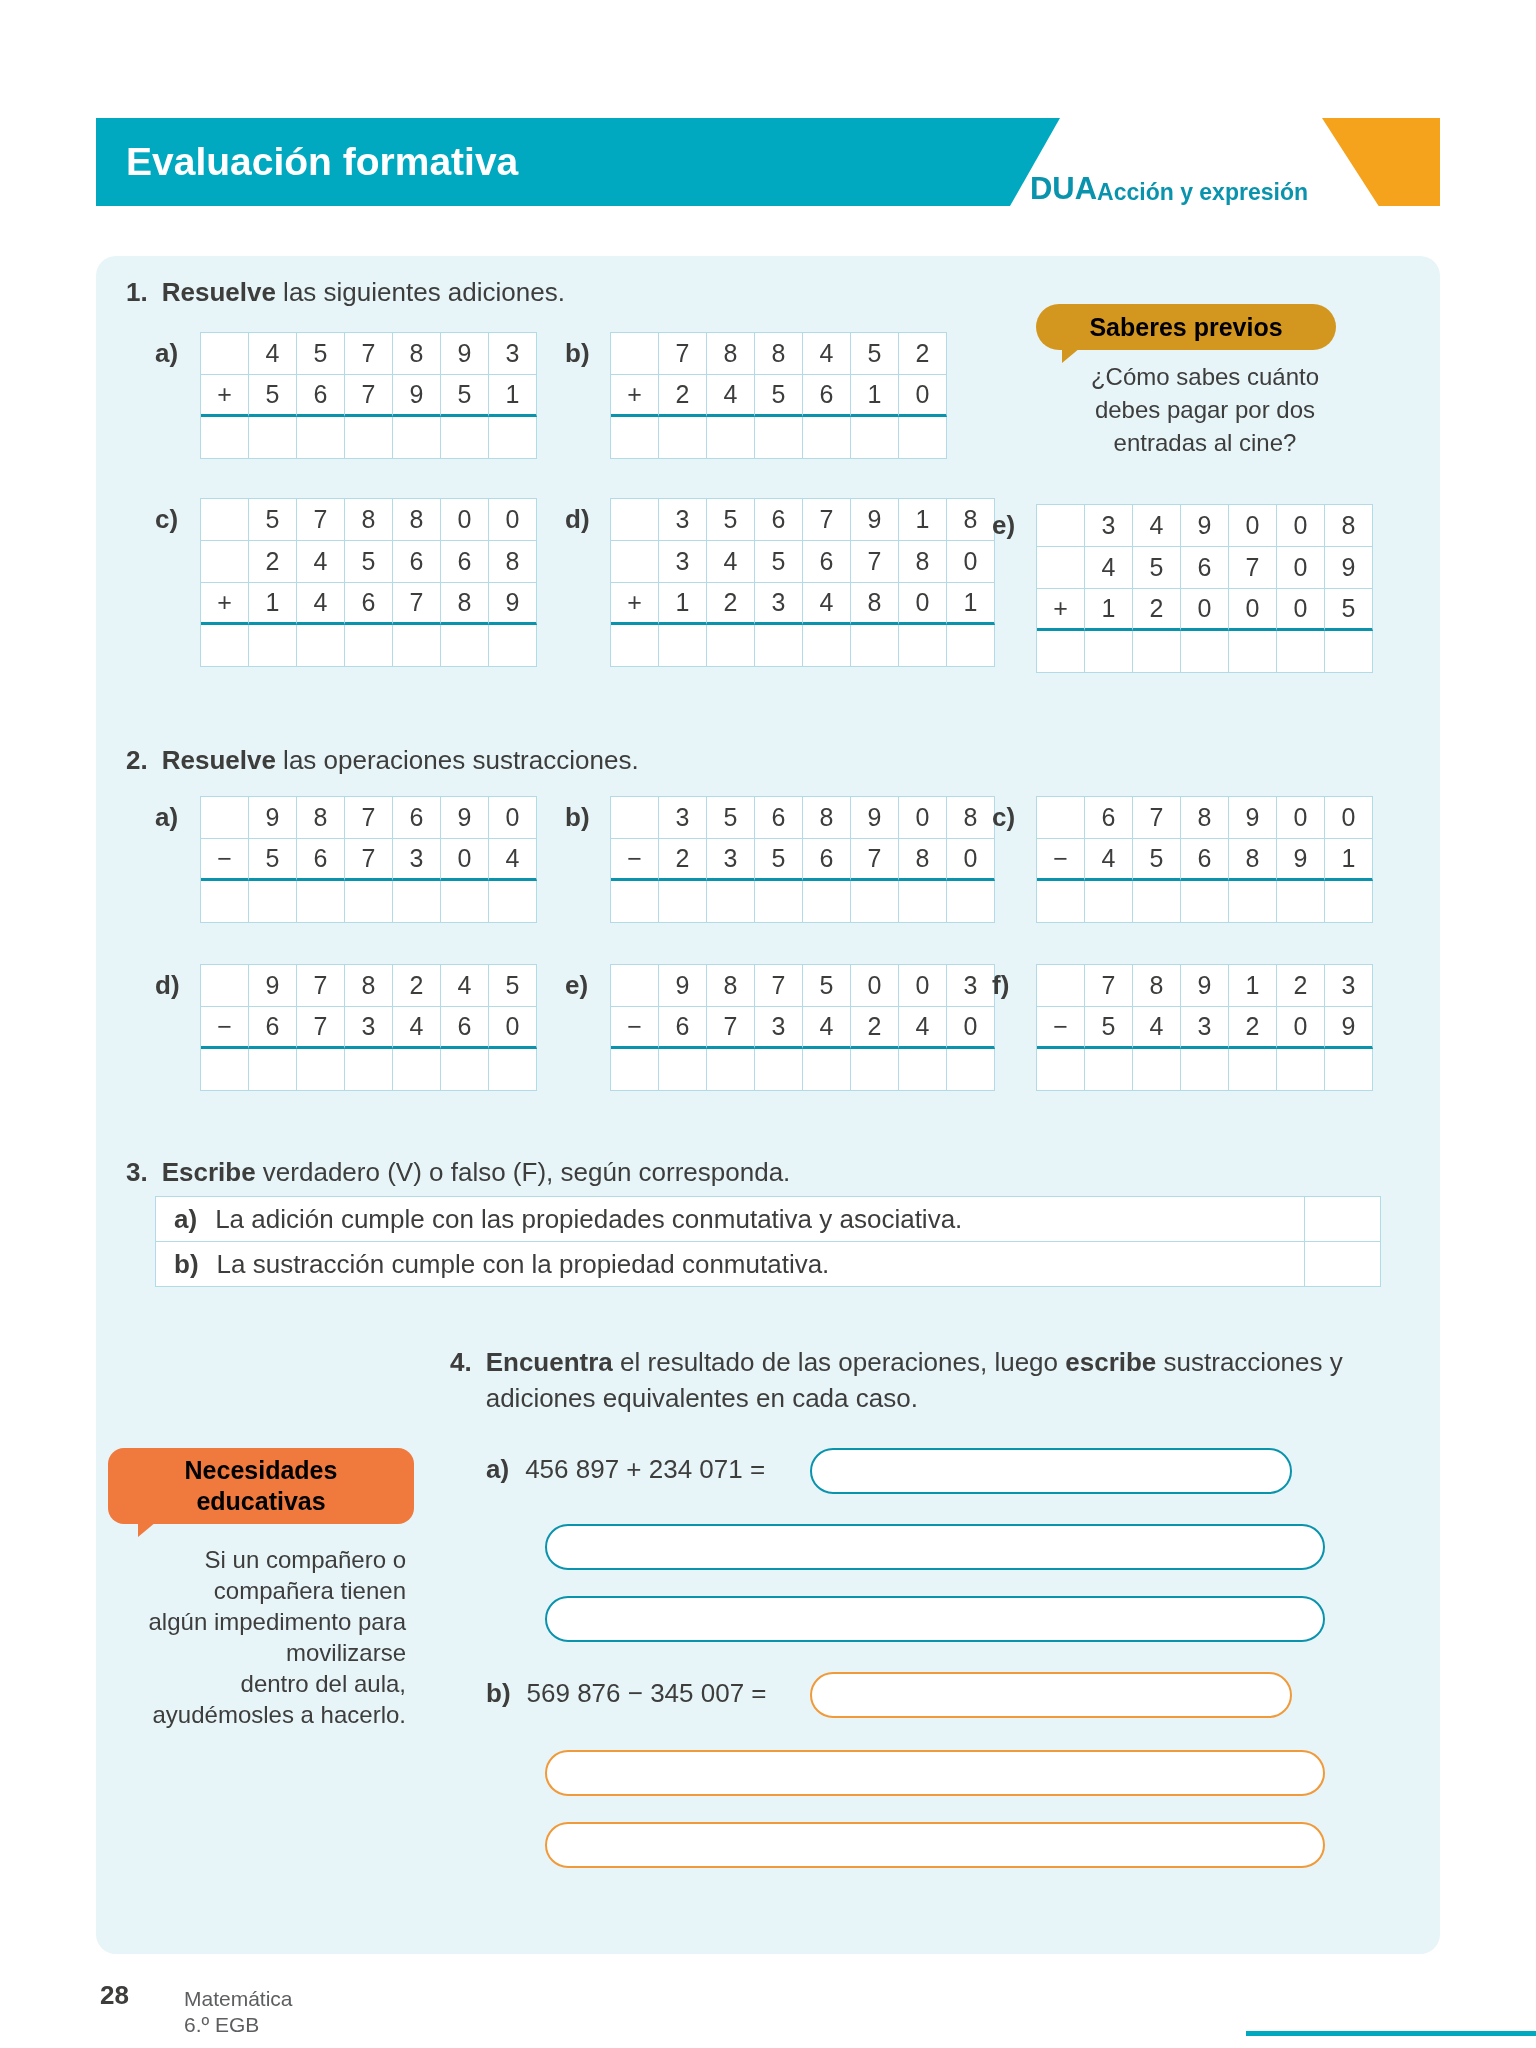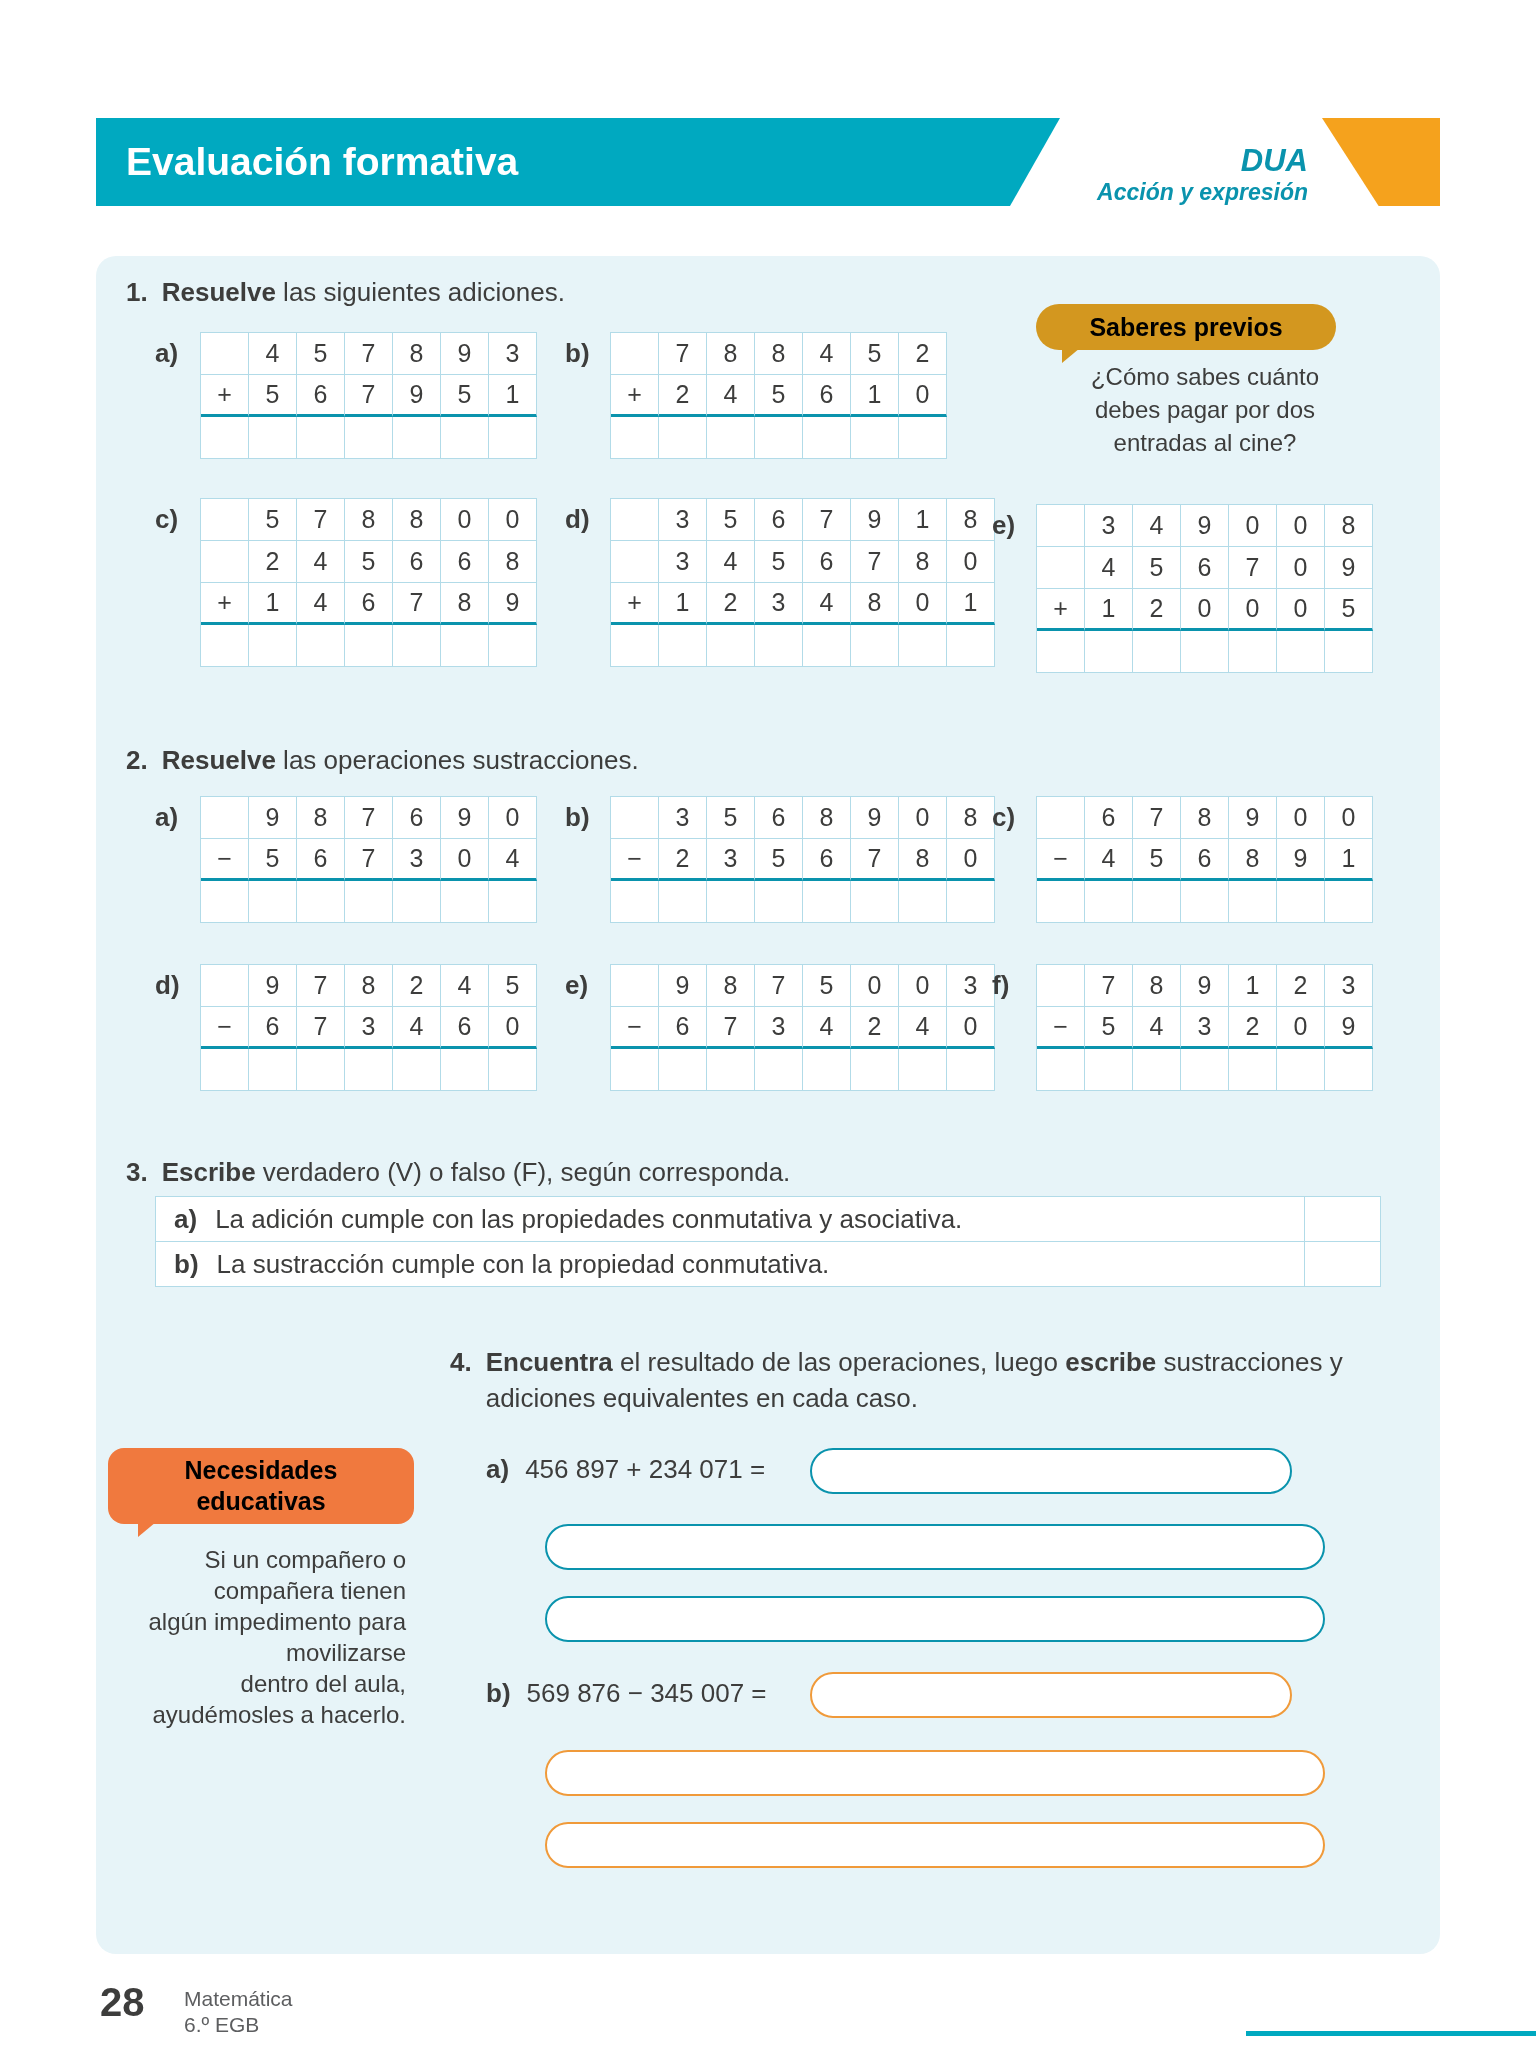--- a/index.html
+++ b/index.html
@@ -8,21 +8,21 @@
     --ink:#3d3d3c; --gray:#5d5e60; --cellw:48px; --cellh:42px;
   }
   *{margin:0;padding:0;box-sizing:border-box;}
   html,body{width:1536px;height:2048px;overflow:hidden;}
   body{background:#fff;font-family:"Liberation Sans",sans-serif;color:var(--ink);position:relative;}
 
   .header{position:absolute;left:96px;top:118px;width:1344px;height:88px;background:var(--teal);}
   .header-title{position:absolute;left:30px;top:0;height:88px;line-height:88px;color:#fff;font-size:39px;font-weight:bold;}
   .header-white{position:absolute;right:0;top:0;width:430px;height:100%;background:#fff;clip-path:polygon(50px 0,100% 0,100% 100%,0 100%);}
   .header-corner{position:absolute;right:0;top:0;width:118px;height:100%;background:var(--corner-orange);clip-path:polygon(0 0,100% 0,100% 100%,48% 100%);}
-  .dua-box{position:absolute;right:132px;top:0;height:100%;display:flex;flex-direction:column;justify-content:flex-end;align-items:flex-end;text-align:right;font-style:italic;}
+  .dua-box{position:absolute;right:132px;top:0;height:100%;display:flex;flex-direction:row;justify-content:flex-start;align-items:flex-end;text-align:right;}
   .dua-title{color:var(--teal-dark);font-size:31px;font-weight:bold;line-height:34px;}
   .dua-sub{color:var(--teal-dark);font-size:23px;font-weight:bold;line-height:28px;}
 
   .panel{position:absolute;left:96px;top:256px;width:1344px;height:1698px;background:var(--panel);border-radius:20px;}
 
   .q-head{position:absolute;display:flex;align-items:flex-start;font-size:26px;line-height:36px;}
   .q-num{font-weight:bold;margin-right:14px;white-space:nowrap;}
   .q-bold{font-weight:bold;}
   .q-text{flex:1;}
 
@@ -43,21 +43,21 @@
   .tf-main{flex:1;display:flex;align-items:center;padding:0 18px;font-size:26px;}
   .tf-label{font-weight:bold;margin-right:18px;}
   .tf-answer{width:76px;border-left:1px solid var(--cell-line);background:#fff;}
 
   .eq-row{position:absolute;display:flex;align-items:center;font-size:26px;}
   .eq-label{font-weight:bold;margin-right:16px;}
   .pill{position:absolute;height:46px;border-radius:23px;background:#fff;}
   .pill-teal{border:2px solid var(--teal-dark);}
   .pill-orange{border:2px solid var(--pill-orange);}
 
-  .footer-page{position:absolute;left:100px;top:1980px;font-size:40px;font-weight:bold;color:var(--ink);}
+  .footer-page{position:absolute;left:100px;top:1980px;font-size:26px;font-weight:bold;color:var(--ink);}
   .footer-book{position:absolute;left:184px;top:1986px;font-size:21px;line-height:26px;color:var(--gray);}
   .footer-rule{position:absolute;right:0;top:2031px;width:290px;height:5px;background:var(--teal);}
 </style>
 </head>
 <body>
 
 <div class="page">
 
   <div class="header">
     <div class="header-white"></div>

